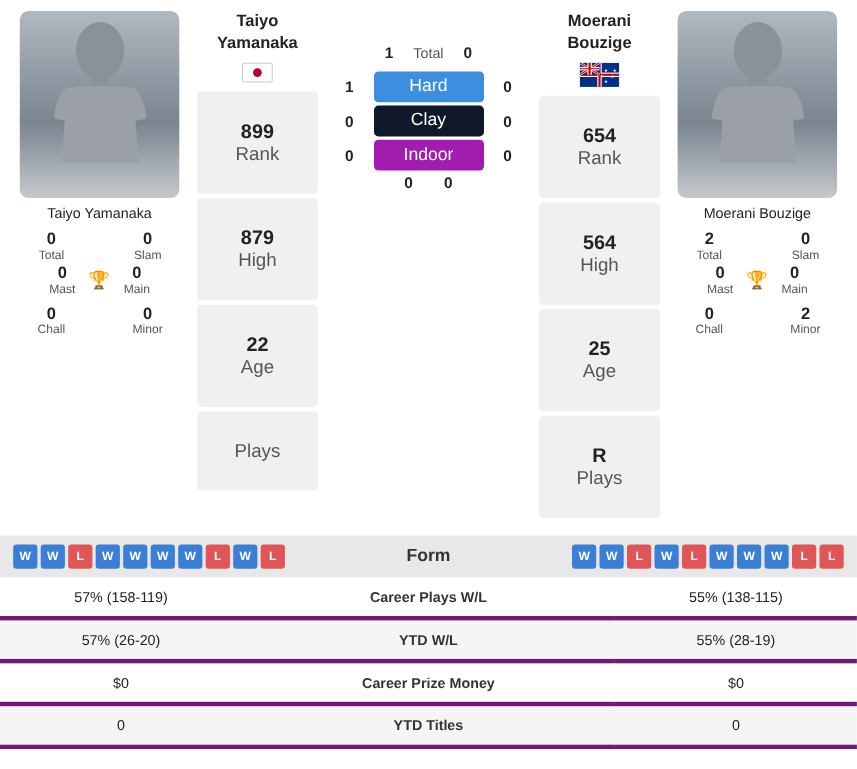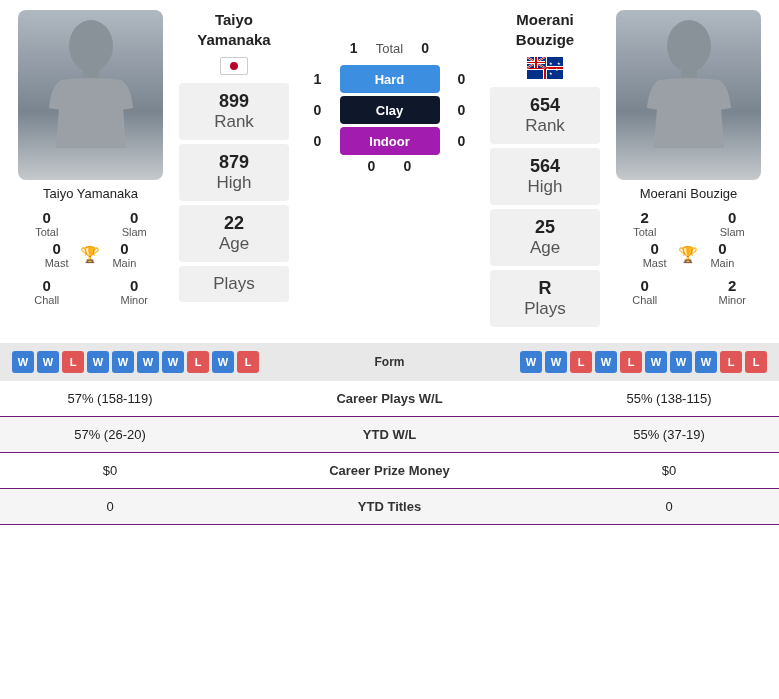--- a/index.html
+++ b/index.html
@@ -114,21 +114,21 @@
 
     .flag-row {
       display: flex;
       justify-content: center;
       margin-bottom: 4px;
     }
 
     .stat-box {
       background: #f0f0f0;
       border-radius: 4px;
-      padding: 8px 4px;
+      padding: 26px 4px;
       text-align: center;
     }
 
     .stat-box .val {
       font-size: 18px;
       font-weight: 700;
       display: block;
     }
 
     .stat-box .lbl {
@@ -160,22 +160,22 @@
       font-size: 14px;
       font-weight: 600;
     }
 
     .court-btn {
       width: 100px;
       height: 28px;
       border-radius: 4px;
       border: none;
       color: #fff;
-      font-size: 13px;
-      font-weight: 700;
+      font-size: 16px;
+      font-weight: 400;
       display: flex;
       align-items: center;
       justify-content: center;
       cursor: pointer;
     }
 
     .court-hard { background: #3b8ee0; }
     .court-clay { background: #0f172a; }
     .court-indoor { background: #a21caf; }
     .court-grass { background: #3ab54a; }
@@ -226,33 +226,33 @@
       font-weight: 700;
       display: flex;
       align-items: center;
       justify-content: center;
     }
 
     .badge-w { background: #3a7fd5; }
     .badge-l { background: #e05555; }
 
     .form-label {
-      font-size: 12px;
+      font-size: 16px;
       font-weight: 600;
       color: #333;
     }
 
     
     .stats-table {
       width: 100%;
       border-collapse: collapse;
     }
 
     .stats-table tr {
-      border-bottom: 1px solid #701a75;
+      border-bottom: 4px solid #701a75;
       padding-left: 32px;
     }
 
     .stats-table tr:nth-child(even) {
       background: #f5f5f5;
     }
 
     .stats-table td {
       padding: 10px 14px;
       font-size: 13px;
@@ -534,21 +534,21 @@
   <table class="stats-table">
     <tbody>
         <tr>
       <td class="left-val">57% (158-119)</td>
       <td class="center-lbl">Career Plays W/L</td>
       <td class="right-val">55% (138-115)</td>
     </tr>
     <tr>
       <td class="left-val">57% (26-20)</td>
       <td class="center-lbl">YTD W/L</td>
-      <td class="right-val">55% (37-19)</td>
+      <td class="right-val">55% (28-19)</td>
     </tr>
     <tr>
       <td class="left-val">$0</td>
       <td class="center-lbl">Career Prize Money</td>
       <td class="right-val">$0</td>
     </tr>
     <tr>
       <td class="left-val">0</td>
       <td class="center-lbl">YTD Titles</td>
       <td class="right-val">0</td>

